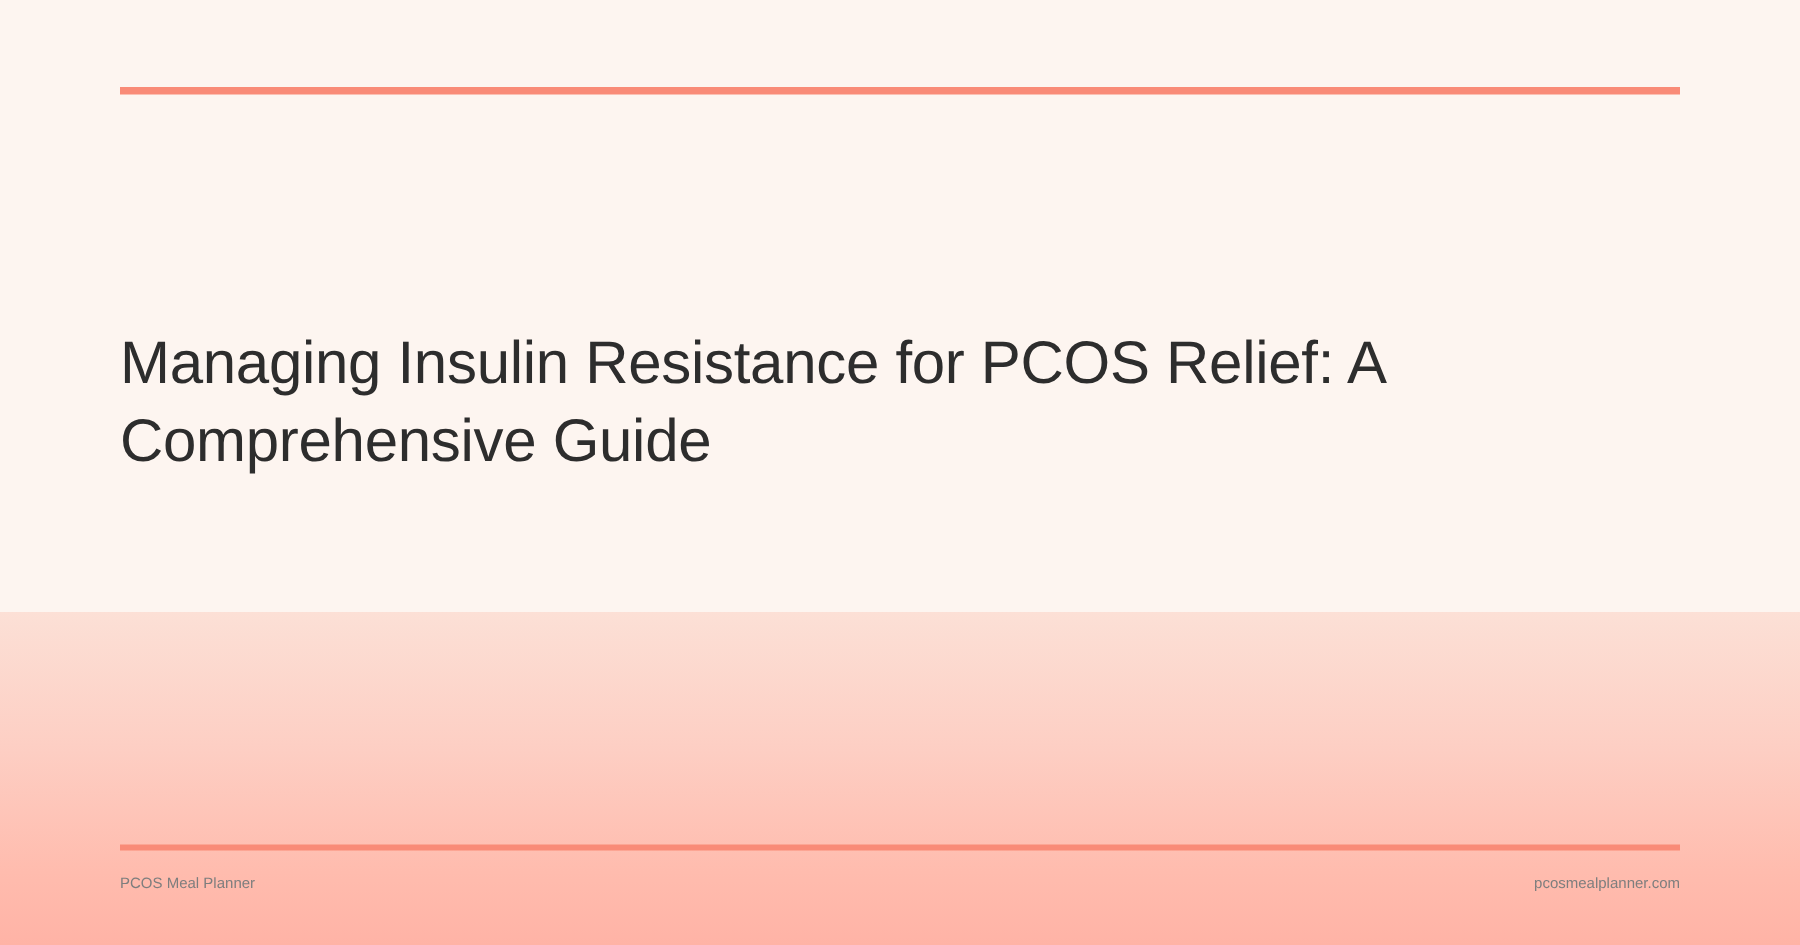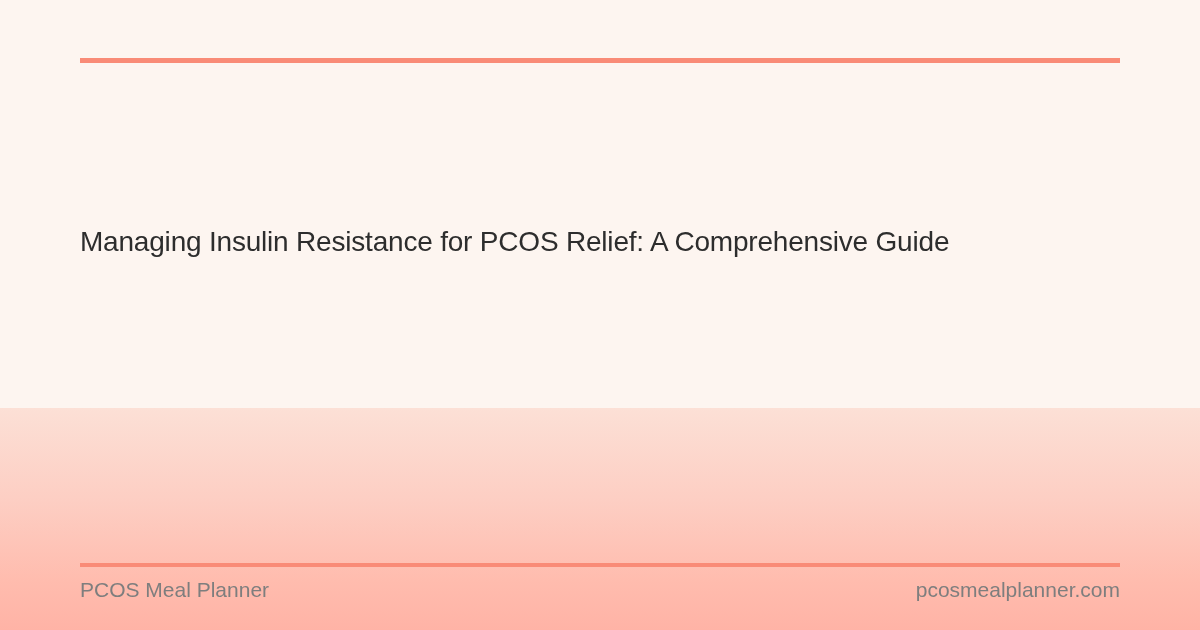--- a/index.html
+++ b/index.html
@@ -49,21 +49,21 @@
   
   .headline-block {
     position: absolute;
     left: 80px;
     top: 216px;
     width: 980px;
   }
 
   .headline {
     margin: 0;
-    font-size: 28px;
+    font-size: 40px;
     line-height: 52px;
     font-weight: 400;
     letter-spacing: -0.2px;
     color: #2D2D2D;
     white-space: pre-line;
   }
 
   
   .footer-rule {
     position: absolute;
@@ -79,21 +79,21 @@
     left: 80px;
     right: 80px;
     top: 580px;
     display: flex;
     align-items: center;
     justify-content: space-between;
   }
 
   .footer-brand,
   .footer-domain {
-    font-size: 21px;
+    font-size: 10px;
     line-height: 20px;
     font-weight: 400;
     color: #7E7E7E;
     white-space: nowrap;
   }
 
   .footer-domain {
     text-align: center;
   }
 </style>

